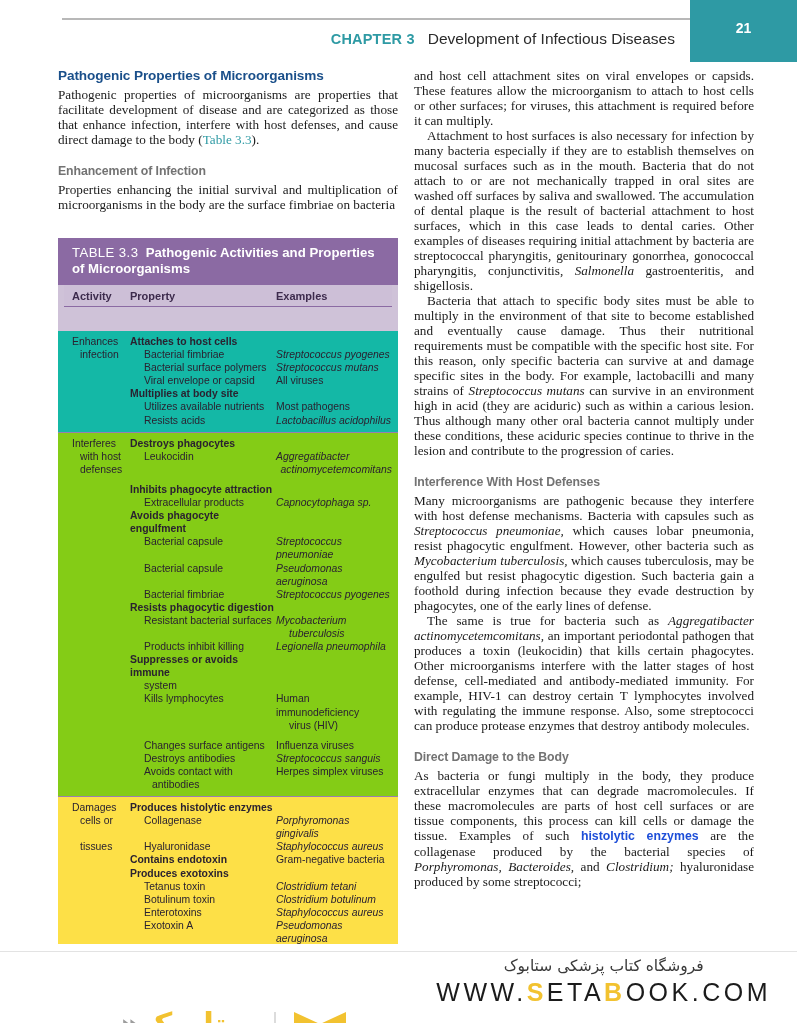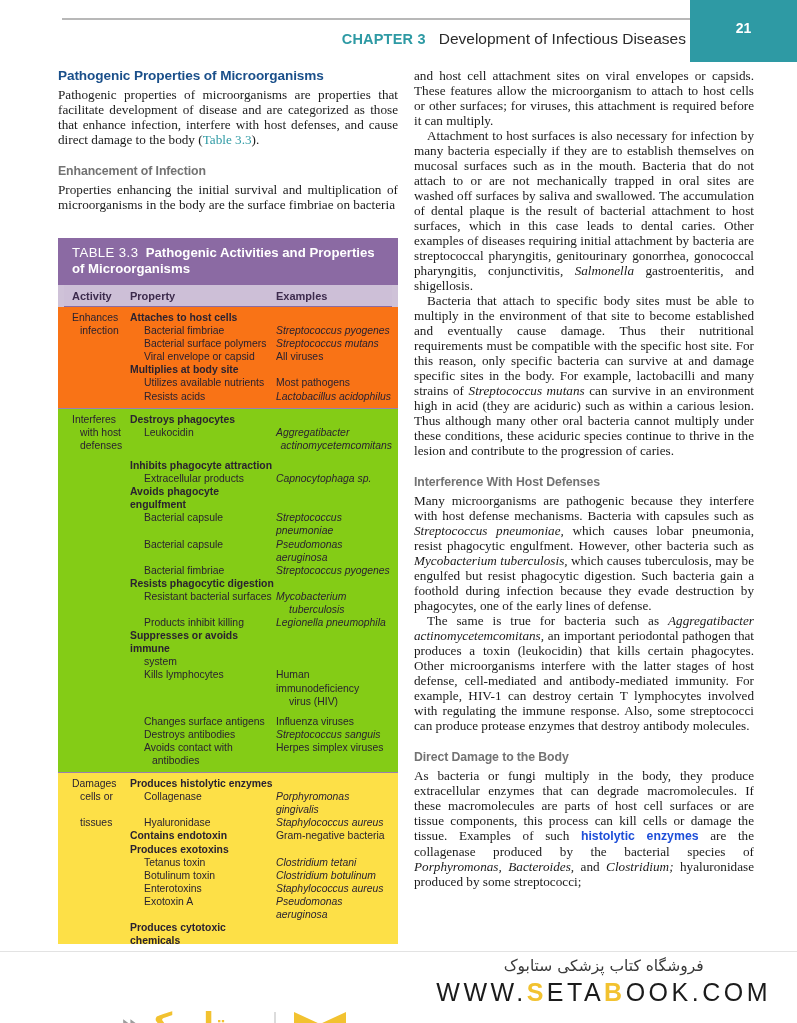--- a/index.html
+++ b/index.html
@@ -30,21 +30,21 @@
     position:absolute; right:0; top:0; width:107px; height:44px;
     color:#ffffff; font-family:"Liberation Sans", sans-serif;
     font-weight:bold; font-size:14px;
     display:flex; align-items:center; justify-content:center;
     padding-top:12px;
   }
   #header-title-wrap {
     position:absolute; right:107px; top:30px;
     display:flex; align-items:baseline; gap:13px;
     font-family:"Liberation Sans", sans-serif;
-    padding-right:4px;
+    padding-right:15px;
   }
   #chapter-label {
     color:#2e9aa4; font-weight:bold; font-size:14.5px; letter-spacing:.2px;
   }
   #chapter-title {
     color:#2b2b2b; font-weight:normal; font-size:15.5px;
   }
 
   
   .col { position:absolute; top:68px; width:340px; }
@@ -95,21 +95,21 @@
     padding:5px 0 4px 0;
     border-bottom:1.6px solid #8b6aa3;
     margin:0 6px;
   }
   #colhead .c1 { width:66px; padding-left:8px; }
   #colhead .c2 { width:146px; }
   #colhead .c3 { flex:1; }
 
   .tsection { padding:4px 6px 5px 6px; }
   .tsection + .tsection { border-top:1.4px solid #9a7fb0; }
-  .tsec-a { background:#f97316; }
+  .tsec-a { background:#14b8a6;margin-top:24px; }
   .tsec-b { background:#84cc16; }
   .tsec-c { background:#fde047; }
 
   .trow { display:flex; font-family:"Liberation Sans", sans-serif;
           font-size:10.4px; line-height:13.1px; color:#2a2230; }
   .trow .act  { width:66px; padding-left:8px; }
   .trow .prop { width:146px; }
   .trow .ex   { flex:1; }
   .trow .ex.it { font-style:italic; }
   .ind1 { padding-left:0px;font-weight:bold; }

